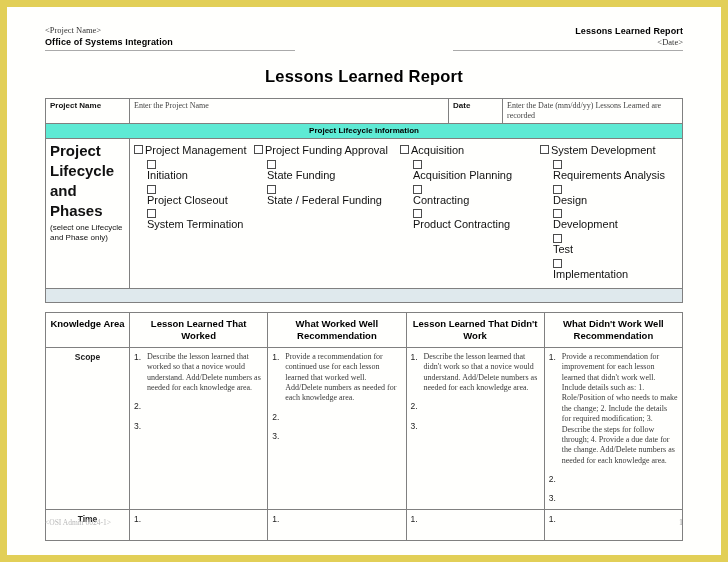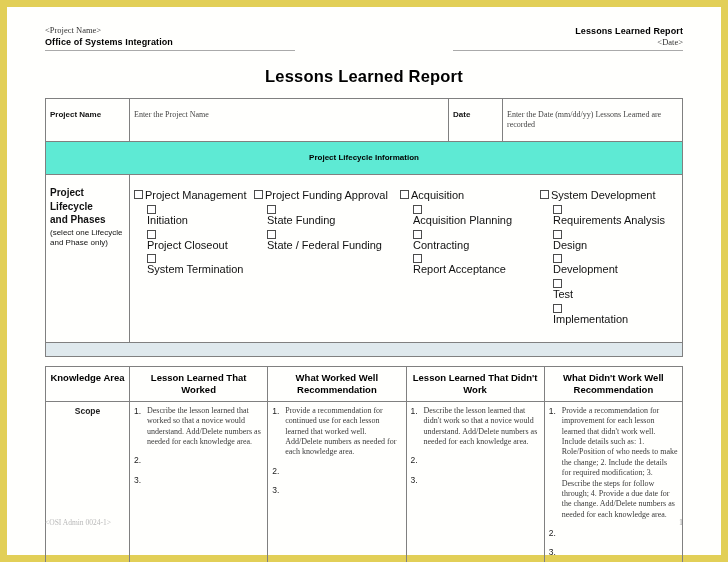--- a/index.html
+++ b/index.html
@@ -78,21 +78,21 @@
 
   
   table.grid {
     border-collapse: collapse;
     width: 100%;
     table-layout: fixed;
   }
   table.grid td, table.grid th {
     border: 1px solid #808080;
     vertical-align: top;
-    padding: 11px 4px;
+    padding: 2px 4px;
     font-size: 8px;
     line-height: 1.28;
     margin-left: 10px;
   }
 
   
   .pn-label {
     font-weight: bold;
     font-size: 11px;
     vertical-align: middle;
@@ -115,21 +115,21 @@
     color: #000;
   }
 
   
   .lc-label-cell {
     width: 84px;
     padding: 4px 5px 6px 5px;
   }
   .lc-label-cell .lc-big {
     font-weight: bold;
-    font-size: 10px;
+    font-size: 15px;
     line-height: 1.32;
   }
   .lc-label-cell .lc-small {
     font-size: 8px;
     line-height: 1.3;
     margin-top: 2px;
     color: #111;
   }
   .lc-cols {
     display: flex;
@@ -321,21 +321,21 @@
                   <div class="cb-row indent">
                     <span class="cb-box"></span>
                     <span class="cb-text">Acquisition Planning</span>
                   </div>
                   <div class="cb-row indent">
                     <span class="cb-box"></span>
                     <span class="cb-text">Contracting</span>
                   </div>
                   <div class="cb-row indent">
                     <span class="cb-box"></span>
-                    <span class="cb-text">Report Acceptance</span>
+                    <span class="cb-text">Product Contracting</span>
                   </div>
                 </div>
                 <div class="lc-col c4">
                   <div class="cb-row">
                     <span class="cb-box"></span>
                     <span class="cb-text">System Development</span>
                   </div>
                   <div class="cb-row indent">
                     <span class="cb-box"></span>
                     <span class="cb-text">Requirements Analysis</span>

